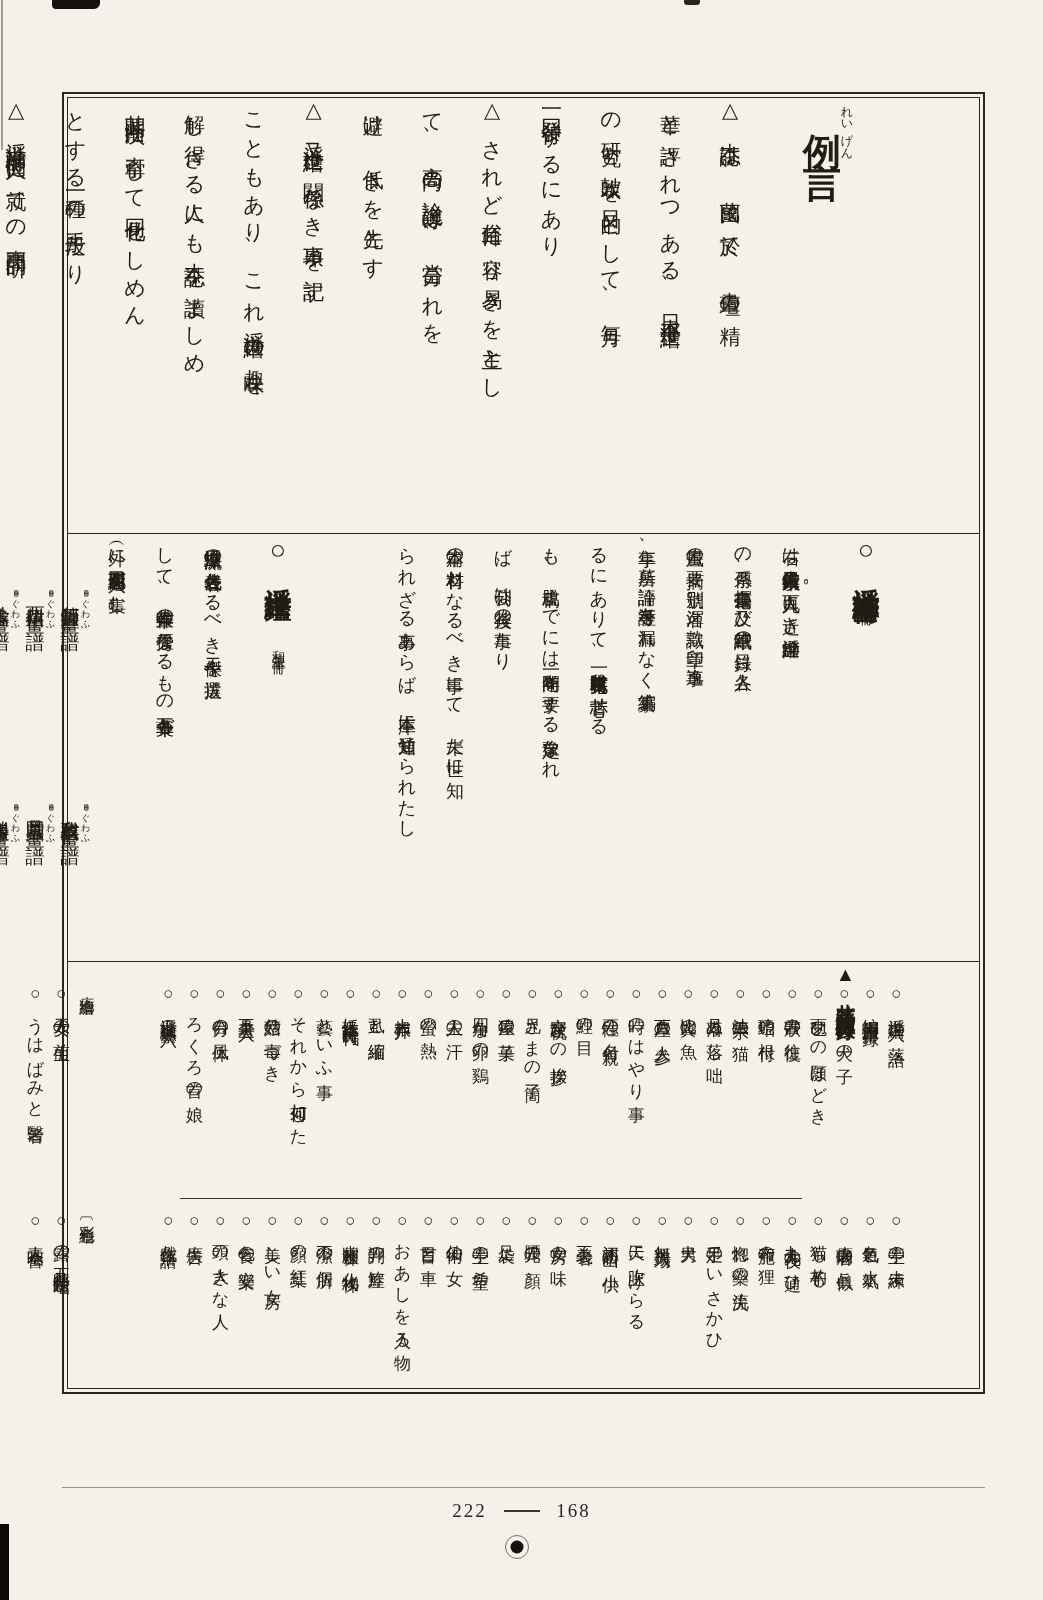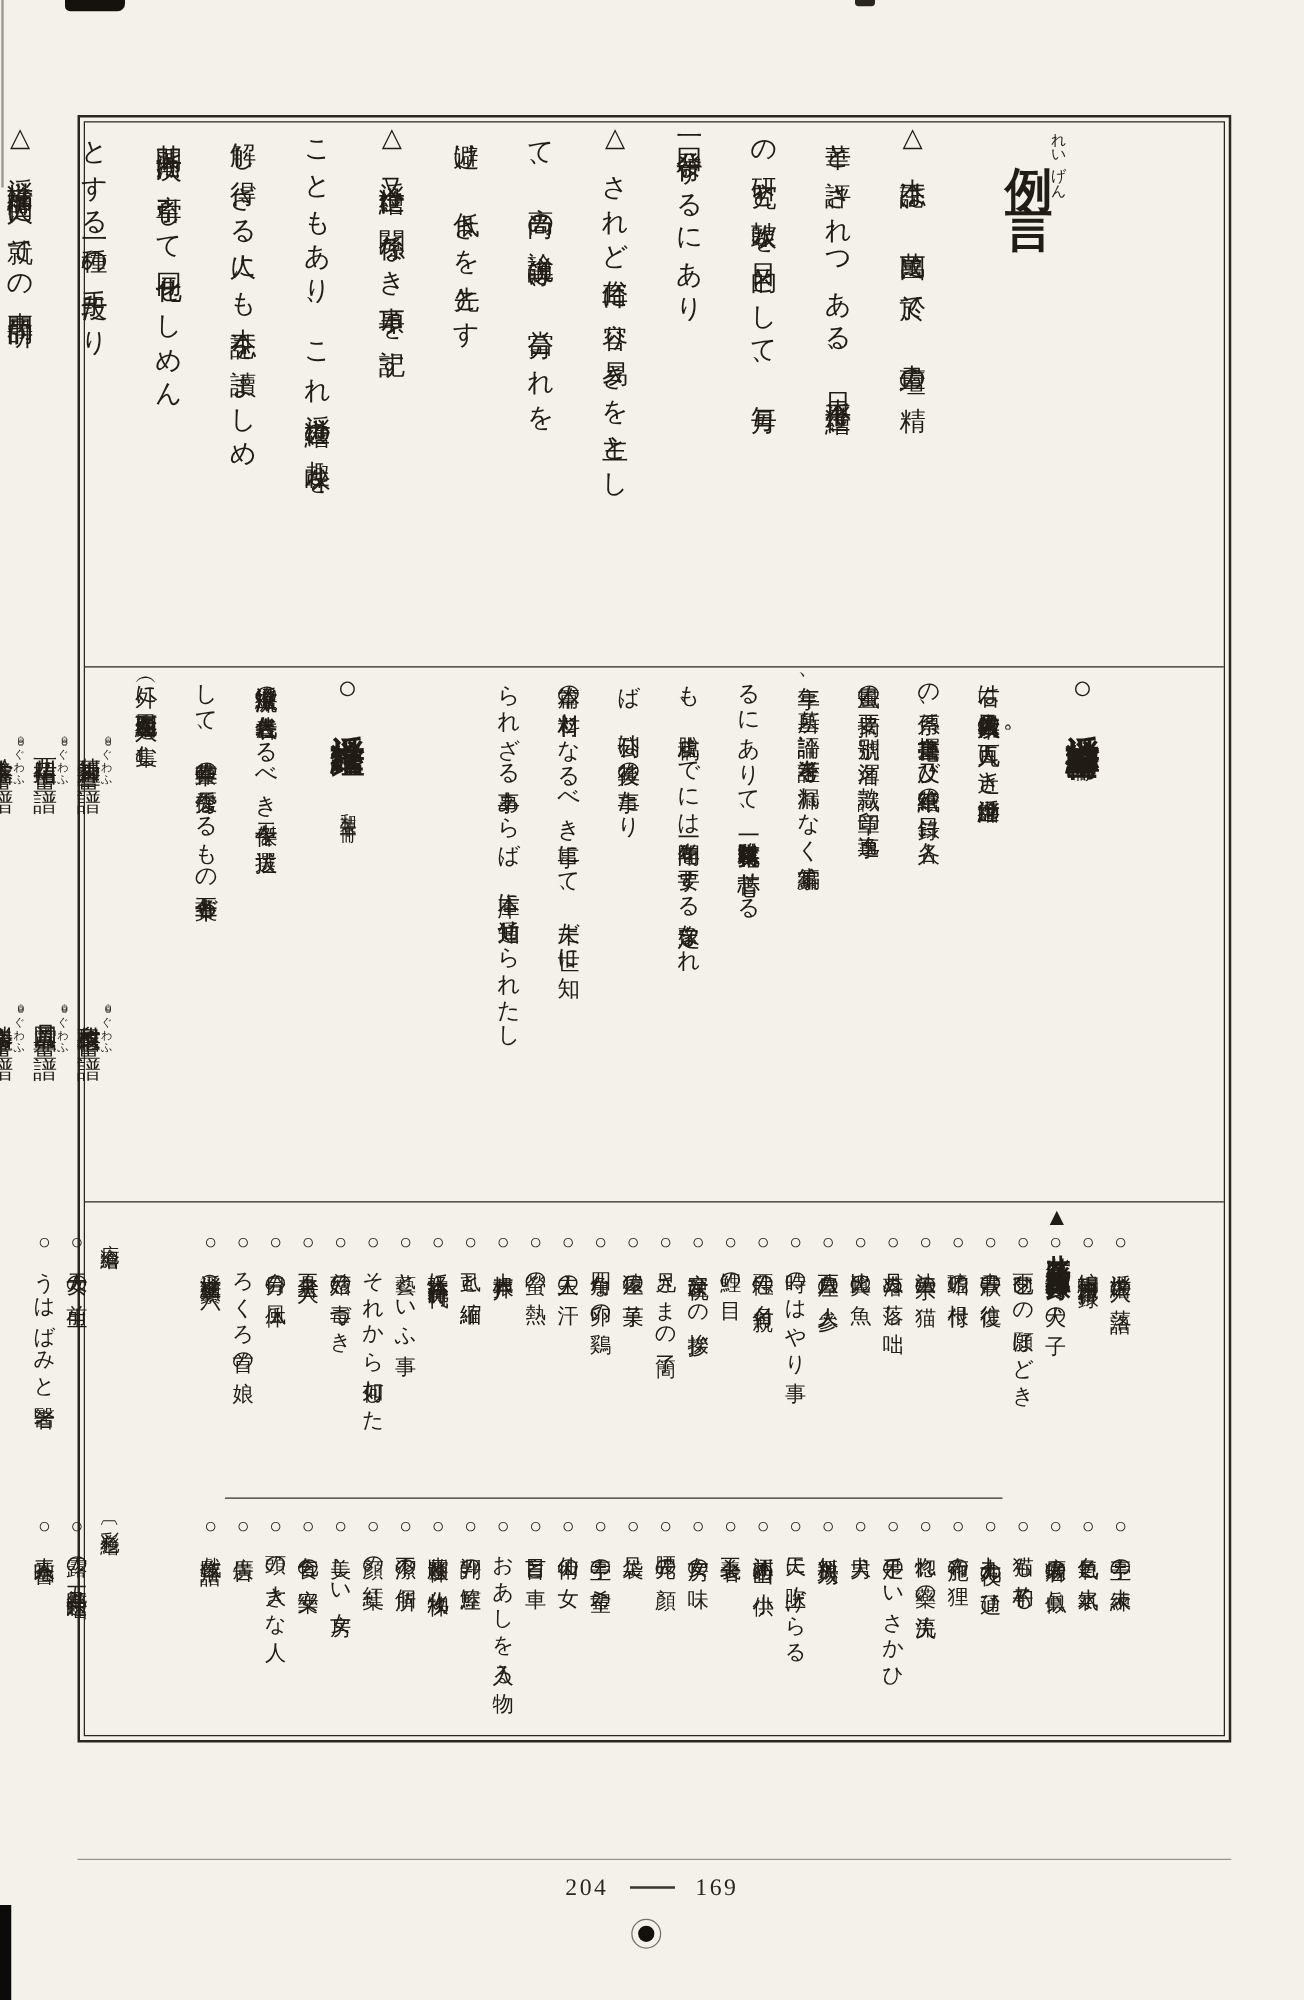--- a/index.html
+++ b/index.html
@@ -207,21 +207,21 @@
             <div class="tcol">○露の五郎兵衞辻咄</div>
             <div class="tcol">○素人咄會</div>
           </div>
       </section>
 
     </div>
   </div>
 
   <div class="footer-rule"></div>
   <div class="pagenums">
-    <span>204</span>
+    <span>222</span>
     <span class="pdash"></span>
-    <span>169</span>
+    <span>168</span>
   </div>
   <div class="target-mark">
     <div class="inner"></div>
   </div>
 
 </div>
 
 </body></html>

